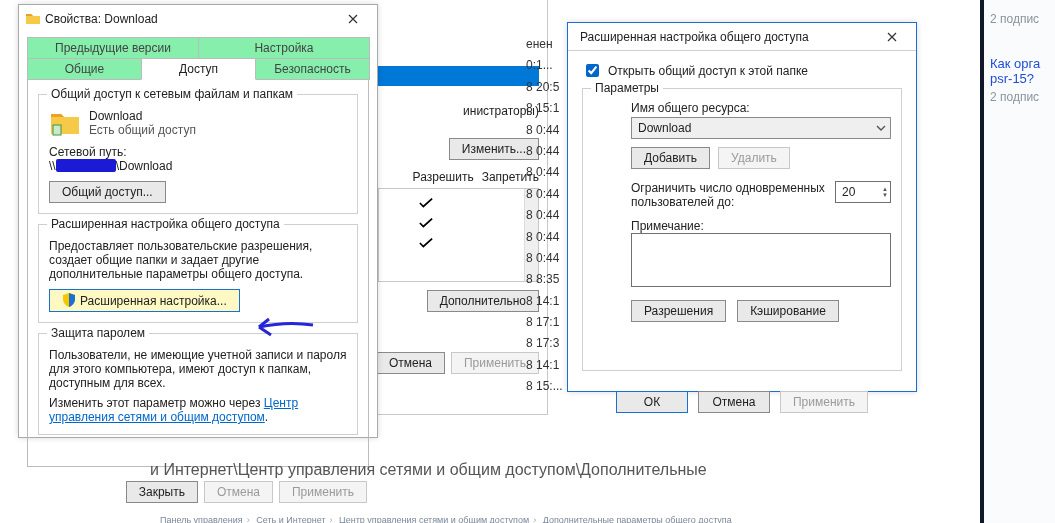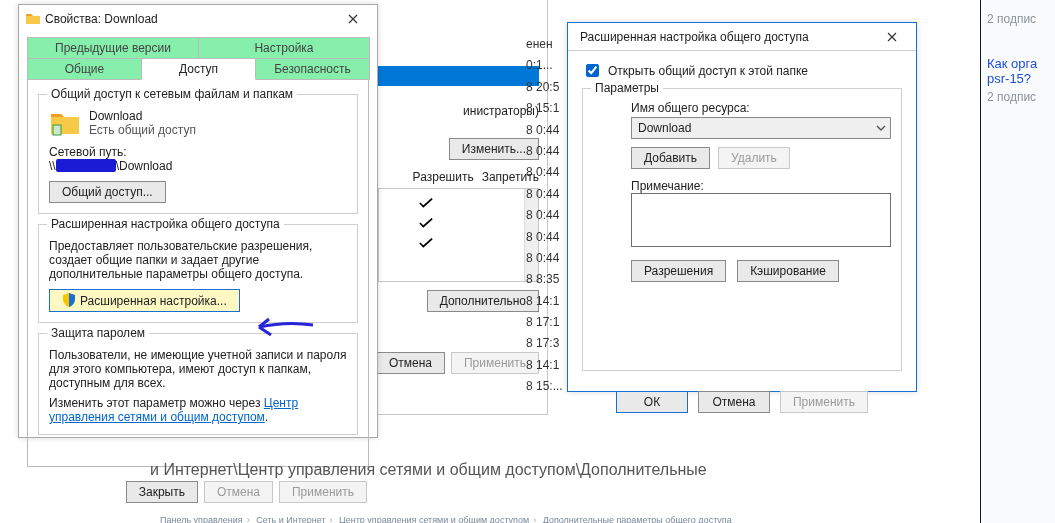--- a/index.html
+++ b/index.html
@@ -138,21 +138,21 @@
   }
   .spin .arrows { display:flex; flex-direction:column; font-size:6px; line-height:6px; color:#555; }
   .textarea {
     width:100%; height:54px; border:1px solid #707070; background:#fff; resize:none;
   }
   .btnrow { display:flex; gap:8px; margin-top:8px; }
   .adv-footer { display:flex; justify-content:center; gap:10px; padding:10px 12px; }
   
   .sidebar {
     position:absolute; left:980px; top:0; width:75px;
-    border-left:1px solid #0f172a;
+    border-left:4px solid #0f172a;
     padding:8px 6px;
     color:#454c54;
     font-size:13px;
     height:523px;
     background:#fafbfc;
   }
   .sidebar .sub { color:#8a939b; font-size:12px; margin-top:4px; }
   .sidebar .q { margin-top:30px; color:#1d4ed8; cursor:pointer; }
   
   .crumb-line {
@@ -339,20 +339,30 @@
         <span>Download</span>
         <svg width="10" height="6" viewBox="0 0 10 6">
             <path d="M1 1L5 5L9 1" stroke="#555" fill="none" stroke-width="1.4"></path>
           </svg>
       </div>
       <div class="btnrow">
         <button class="btn">Добавить</button>
         <button class="btn disabled">Удалить</button>
       </div>
 
+      <div style="display:flex; align-items:flex-start; gap:10px; margin-top:12px;">
+        <div style="flex:1;">Ограничить число одновременных пользователей до:</div>
+        <div class="spin">
+          <span>20</span>
+          <span class="arrows">
+              <span>▲</span>
+              <span>▼</span>
+            </span>
+        </div>
+      </div>
 
       <div style="margin-top:10px;">Примечание:</div>
       <textarea class="textarea" style=""></textarea>
 
       <div class="btnrow" style="margin-top:10px;gap:11px;">
         <button class="btn">Разрешения</button>
         <button class="btn">Кэширование</button>
       </div>
     </div>
   </div>

